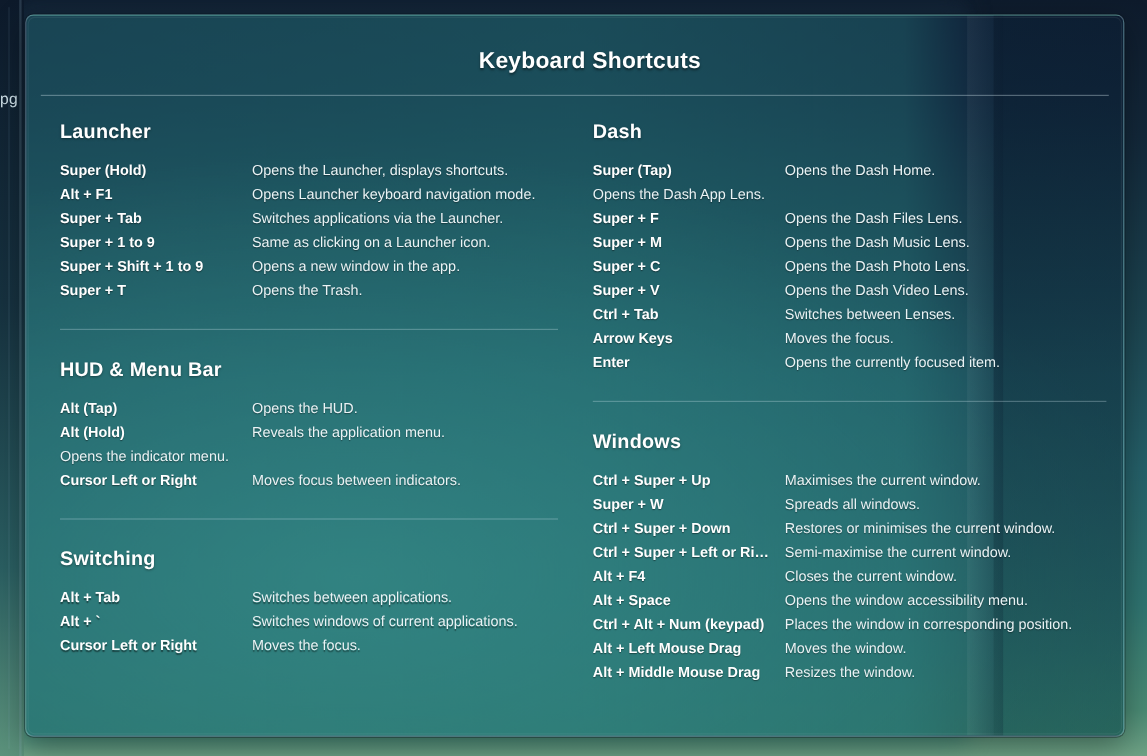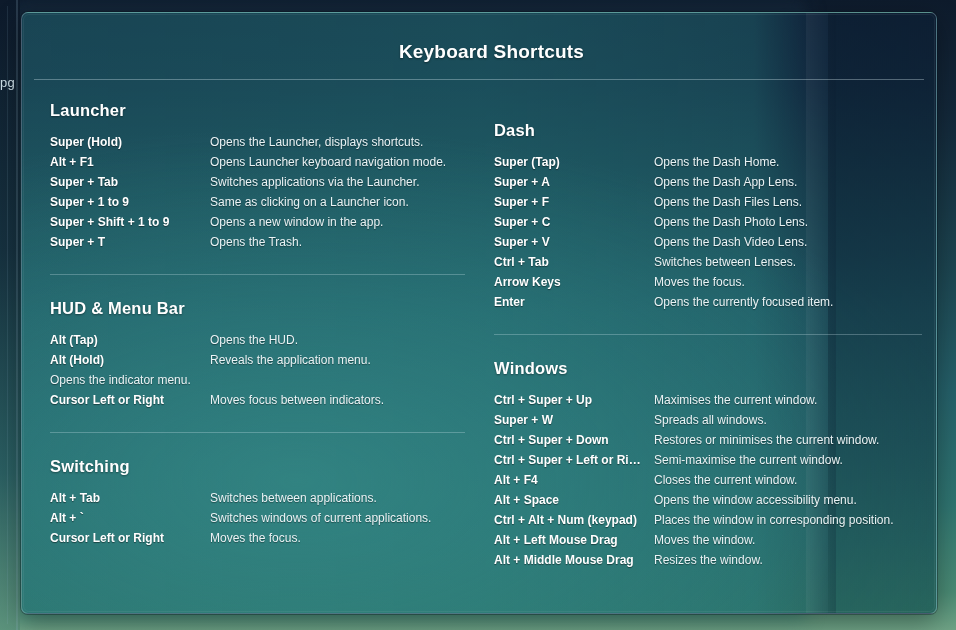--- a/index.html
+++ b/index.html
@@ -189,21 +189,21 @@
     position: absolute;
     left: 0; top: 88px; right: 0; bottom: 0;
     display: flex;
   }
   .column {
     box-sizing: border-box;
     width: 457px;
     padding-left: 28px;
     padding-right: 14px;
   }
-  .column.right { padding-left: 15px; margin-top: 20px; }
+  .column.right { padding-left: 15px; }
 
   .section { }
   .sec-title {
     color: #ffffff;
     font-size: 16.5px;
     font-weight: bold;
     letter-spacing: .2px;
     text-shadow: 0 1px 2px rgba(0,0,0,0.40);
     margin: 0 0 12px 0;
   }
@@ -345,26 +345,29 @@
       </div>
     <div class="column right">
         <div class="section">
           <div class="sec-title">Dash</div>
           <div class="rows">
             <div class="row">
               <div class="key">Super (Tap)</div>
               <div class="desc">Opens the Dash Home.</div>
             </div>
             <div class="row">
-              <div class="key">Super + A</div>
               <div class="desc">Opens the Dash App Lens.</div>
             </div>
             <div class="row">
               <div class="key">Super + F</div>
               <div class="desc">Opens the Dash Files Lens.</div>
+            </div>
+            <div class="row">
+              <div class="key">Super + M</div>
+              <div class="desc">Opens the Dash Music Lens.</div>
             </div>
             <div class="row">
               <div class="key">Super + C</div>
               <div class="desc">Opens the Dash Photo Lens.</div>
             </div>
             <div class="row">
               <div class="key">Super + V</div>
               <div class="desc">Opens the Dash Video Lens.</div>
             </div>
             <div class="row">

